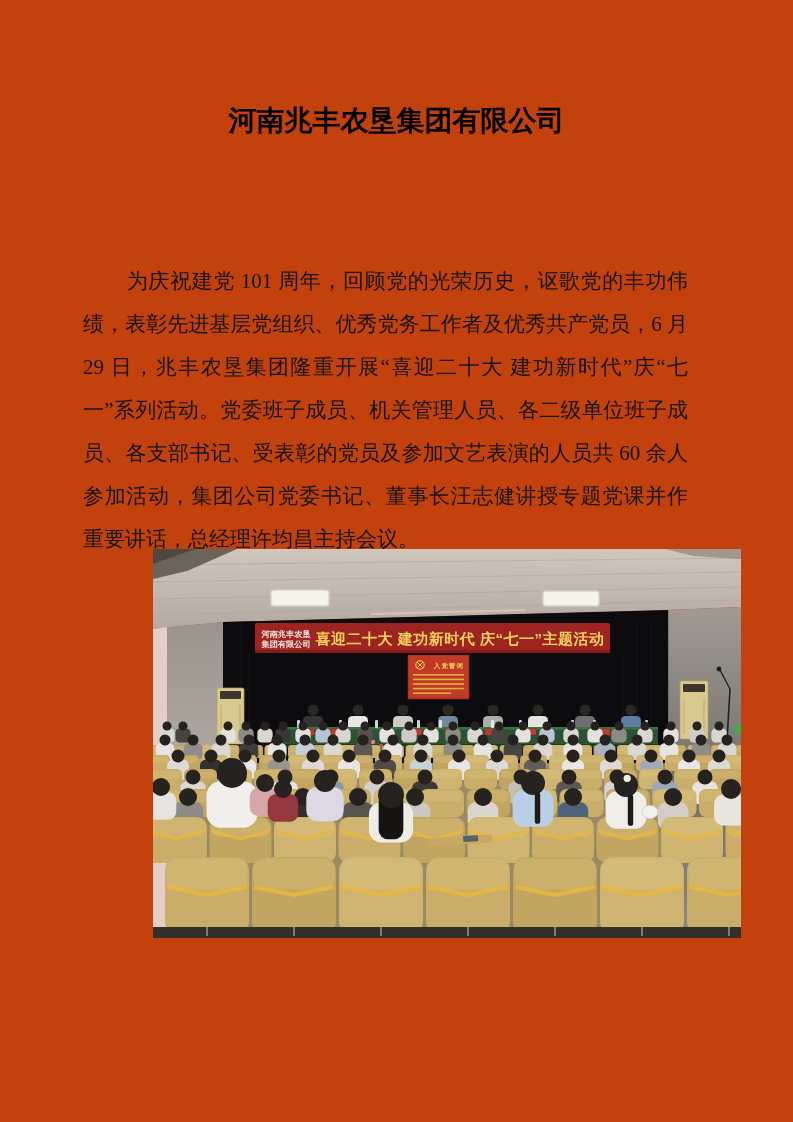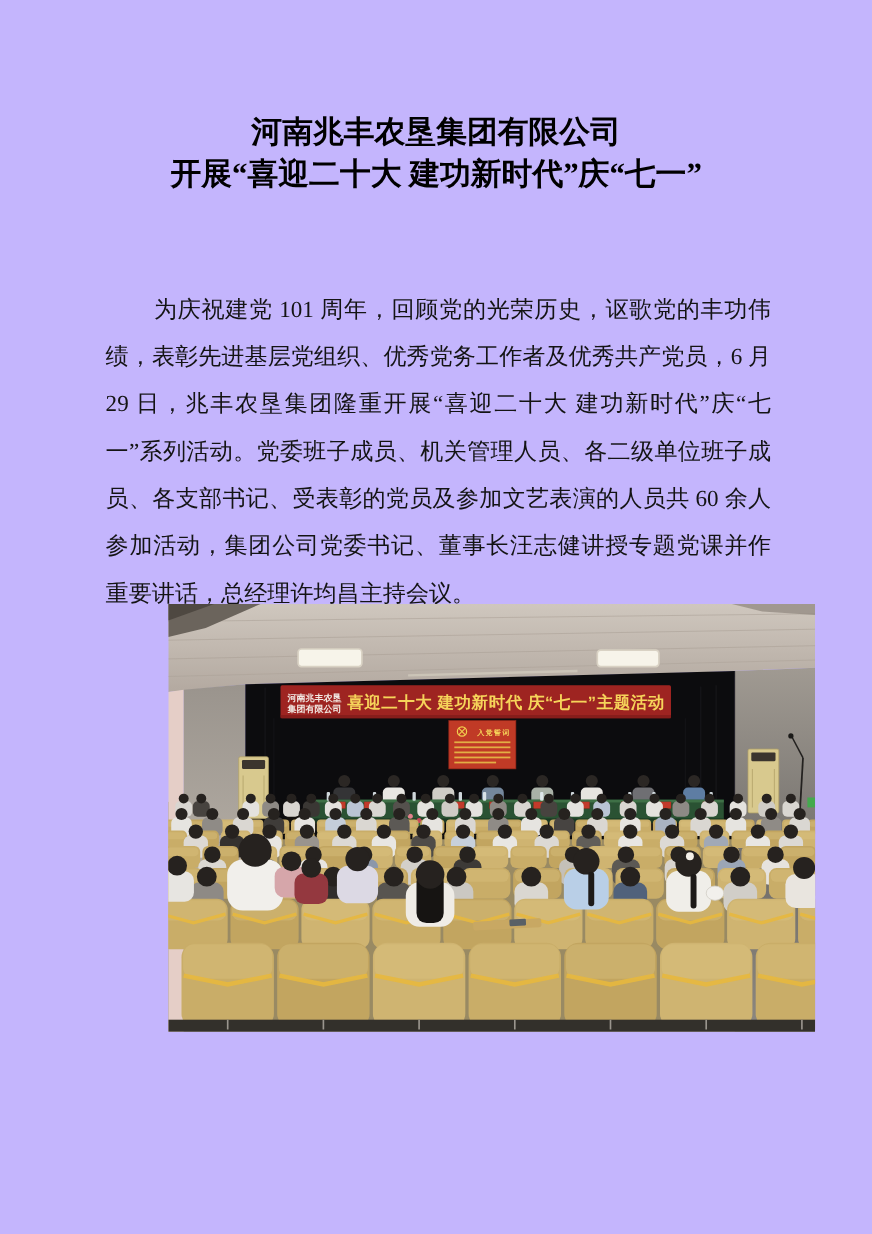--- a/index.html
+++ b/index.html
@@ -1,43 +1,42 @@
 <!DOCTYPE html>
 <html><head>
 <meta charset="utf-8">
 <style>
   html,body{margin:0;padding:0;}
   body{
     width:793px;height:1122px;background:#ffffff;overflow:hidden;
     font-family:"Liberation Serif","DejaVu Serif",serif;color:#111;
   }
-  .page{position:relative;width:793px;height:1122px;background:#c4b5fd;}
+  .page{position:relative;width:793px;height:1122px;background:#c2410c;}
   .doc-title{
     position:absolute;top:102px;left:40px;right:40px;margin:0;
     text-align:center;font-size:28px;font-weight:bold;line-height:38px;color:#000;
   }
   .doc-title .tline{display:block;}
   .body-par{
-    position:absolute;left:96px;width:605px;margin:0;
+    position:absolute;left:83px;width:605px;margin:0;
     font-size:21px;line-height:43px;text-align:justify;text-justify:inter-ideograph;
     text-indent:44px;color:#141414;
   }
   .par-1{top:260px;}
   .par-2{top:956px;}
   .photo-figure{position:absolute;left:105px;top:549px;width:588px;height:389px;margin:0;padding-left:48px;}
   .photo-figure svg{display:block;}
 </style>
 </head>
 <body>
 
 <div class="page">
 
   <h1 class="doc-title">
     <span class="tline">河南兆丰农垦集团有限公司</span>
-    <span class="tline">开展“喜迎二十大 建功新时代”庆“七一”</span>
   </h1>
 
   <p class="body-par par-1">为庆祝建党 101 周年，回顾党的光荣历史，讴歌党的丰功伟绩，表彰先进基层党组织、优秀党务工作者及优秀共产党员，6 月 29 日，兆丰农垦集团隆重开展“喜迎二十大 建功新时代”庆“七一”系列活动。党委班子成员、机关管理人员、各二级单位班子成员、各支部书记、受表彰的党员及参加文艺表演的人员共 60 余人参加活动，集团公司党委书记、董事长汪志健讲授专题党课并作重要讲话，总经理许均昌主持会议。</p>
 
   <figure class="photo-figure">
     <svg width="588" height="389" viewBox="0 0 588 389">
       <defs>
         <linearGradient id="gCeil" x1="0" y1="0" x2="0" y2="1">
           <stop offset="0" stop-color="#cfc7be"></stop>
             <stop offset="1" stop-color="#b3a9a0"></stop>

